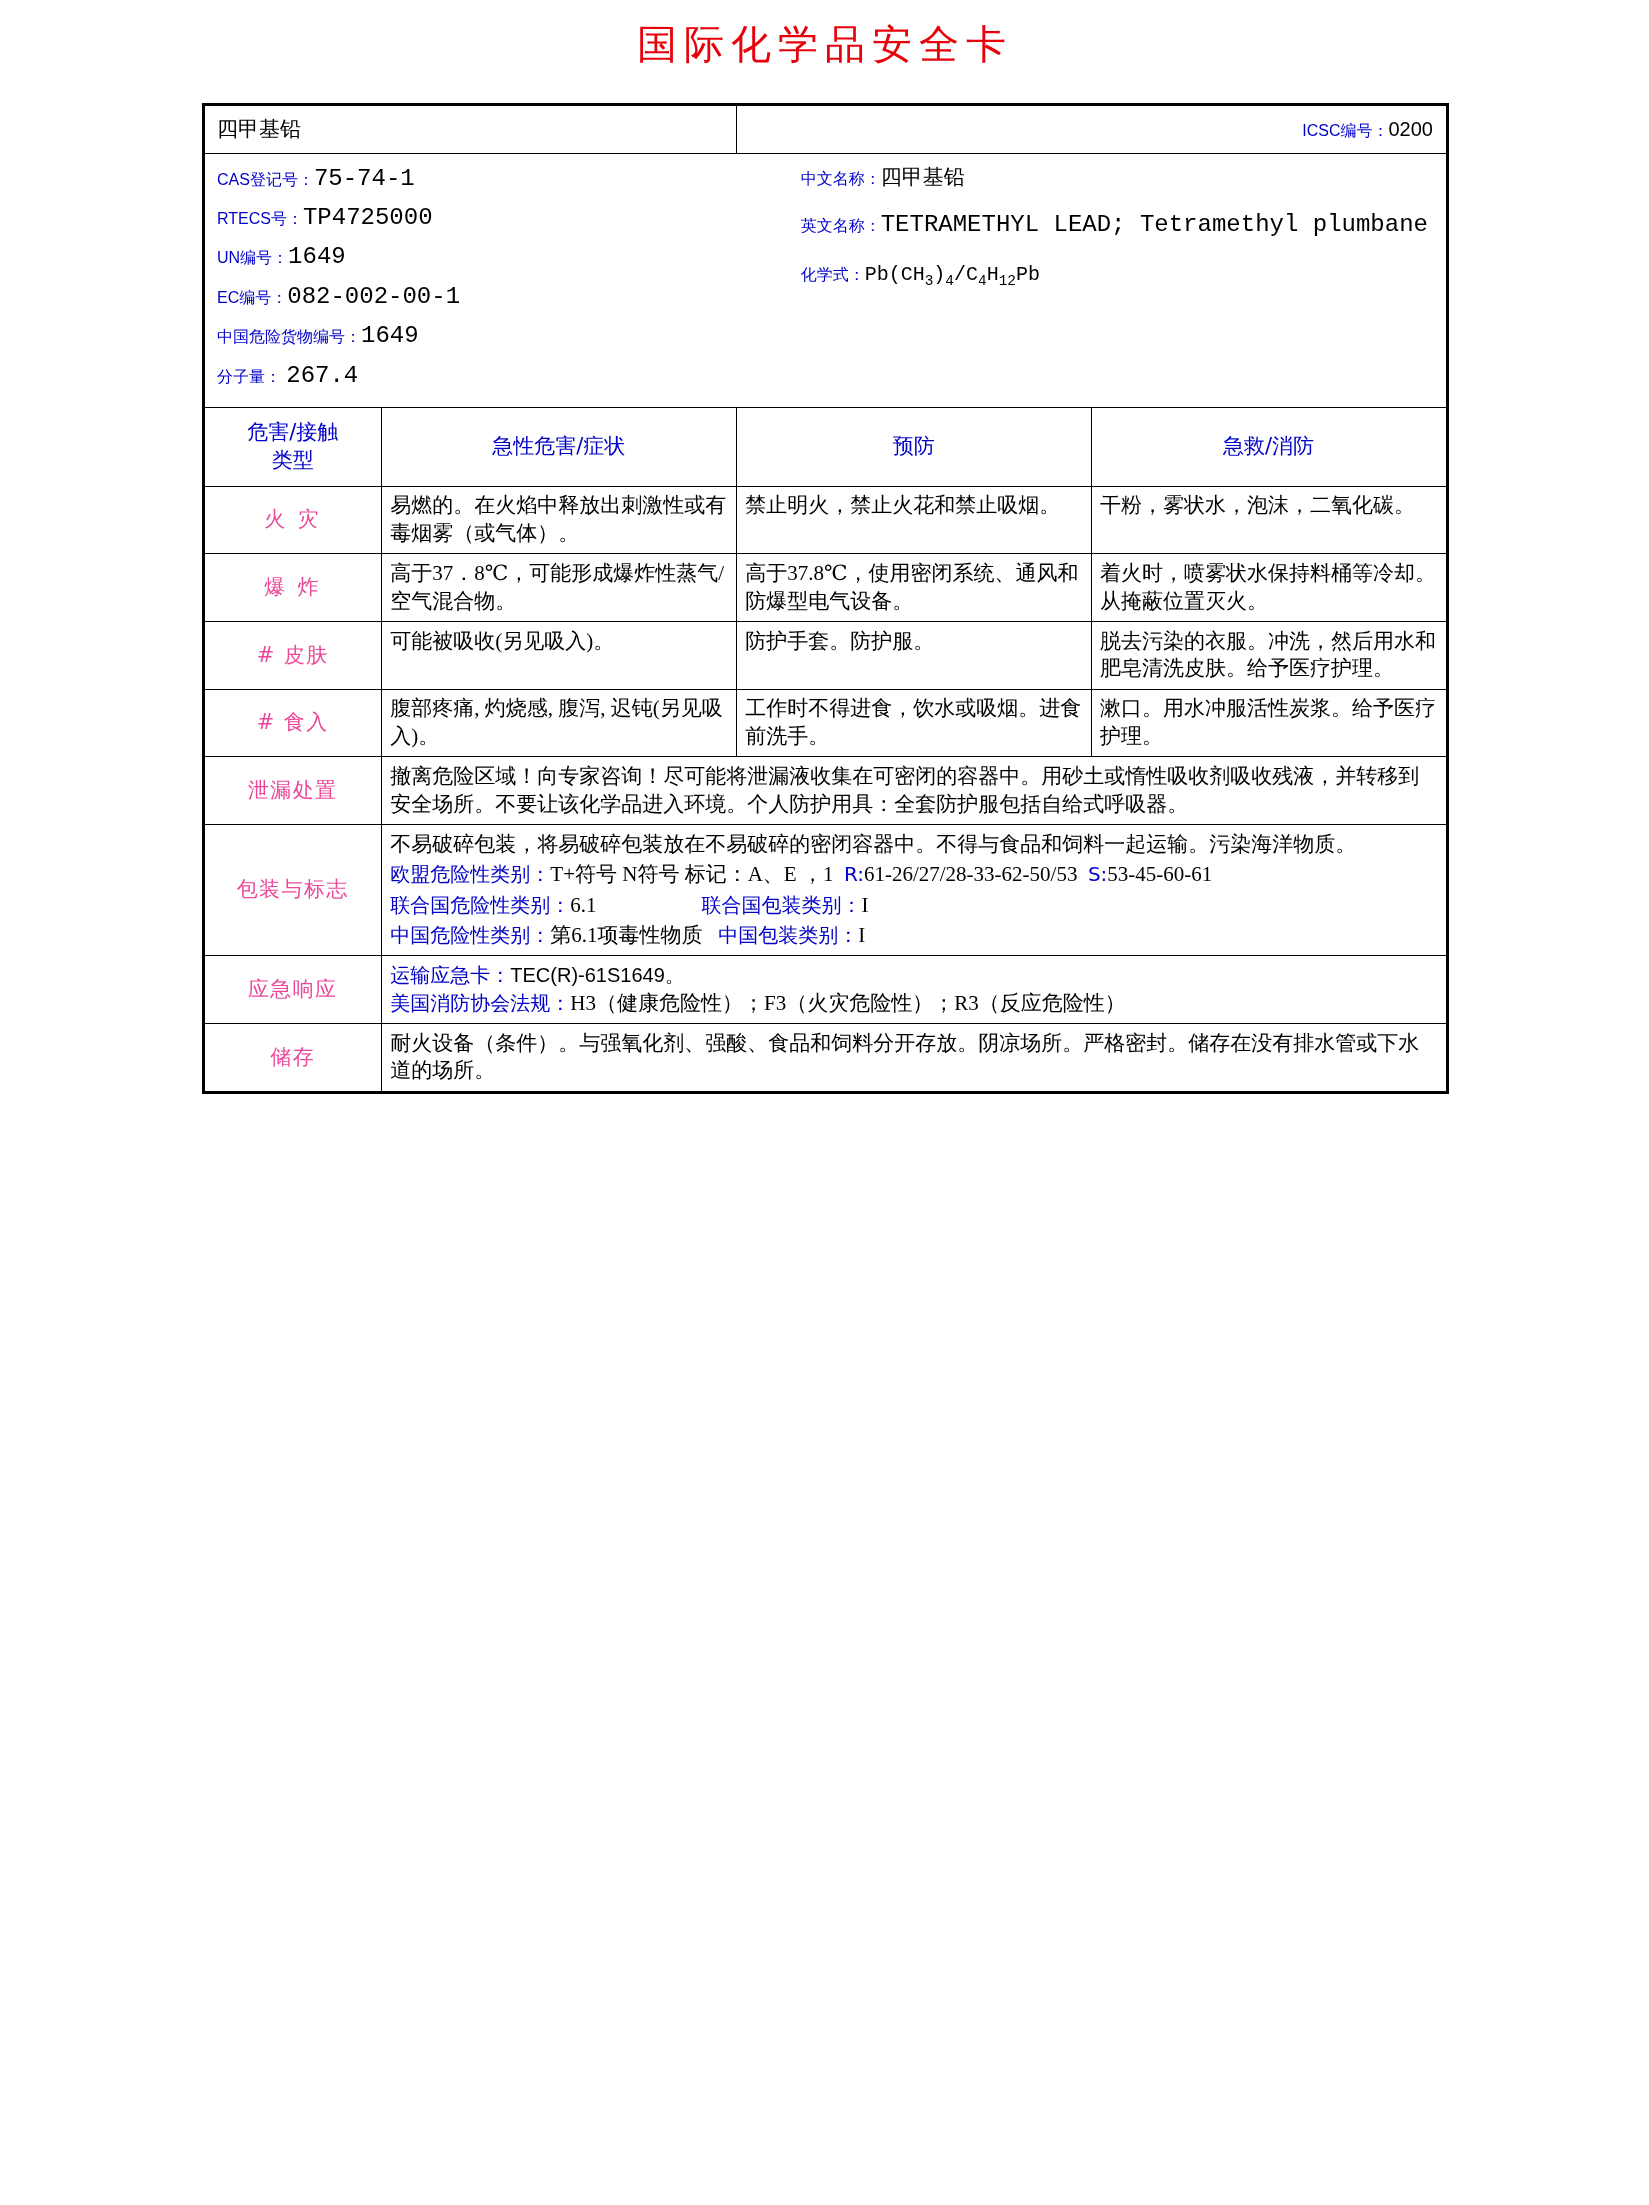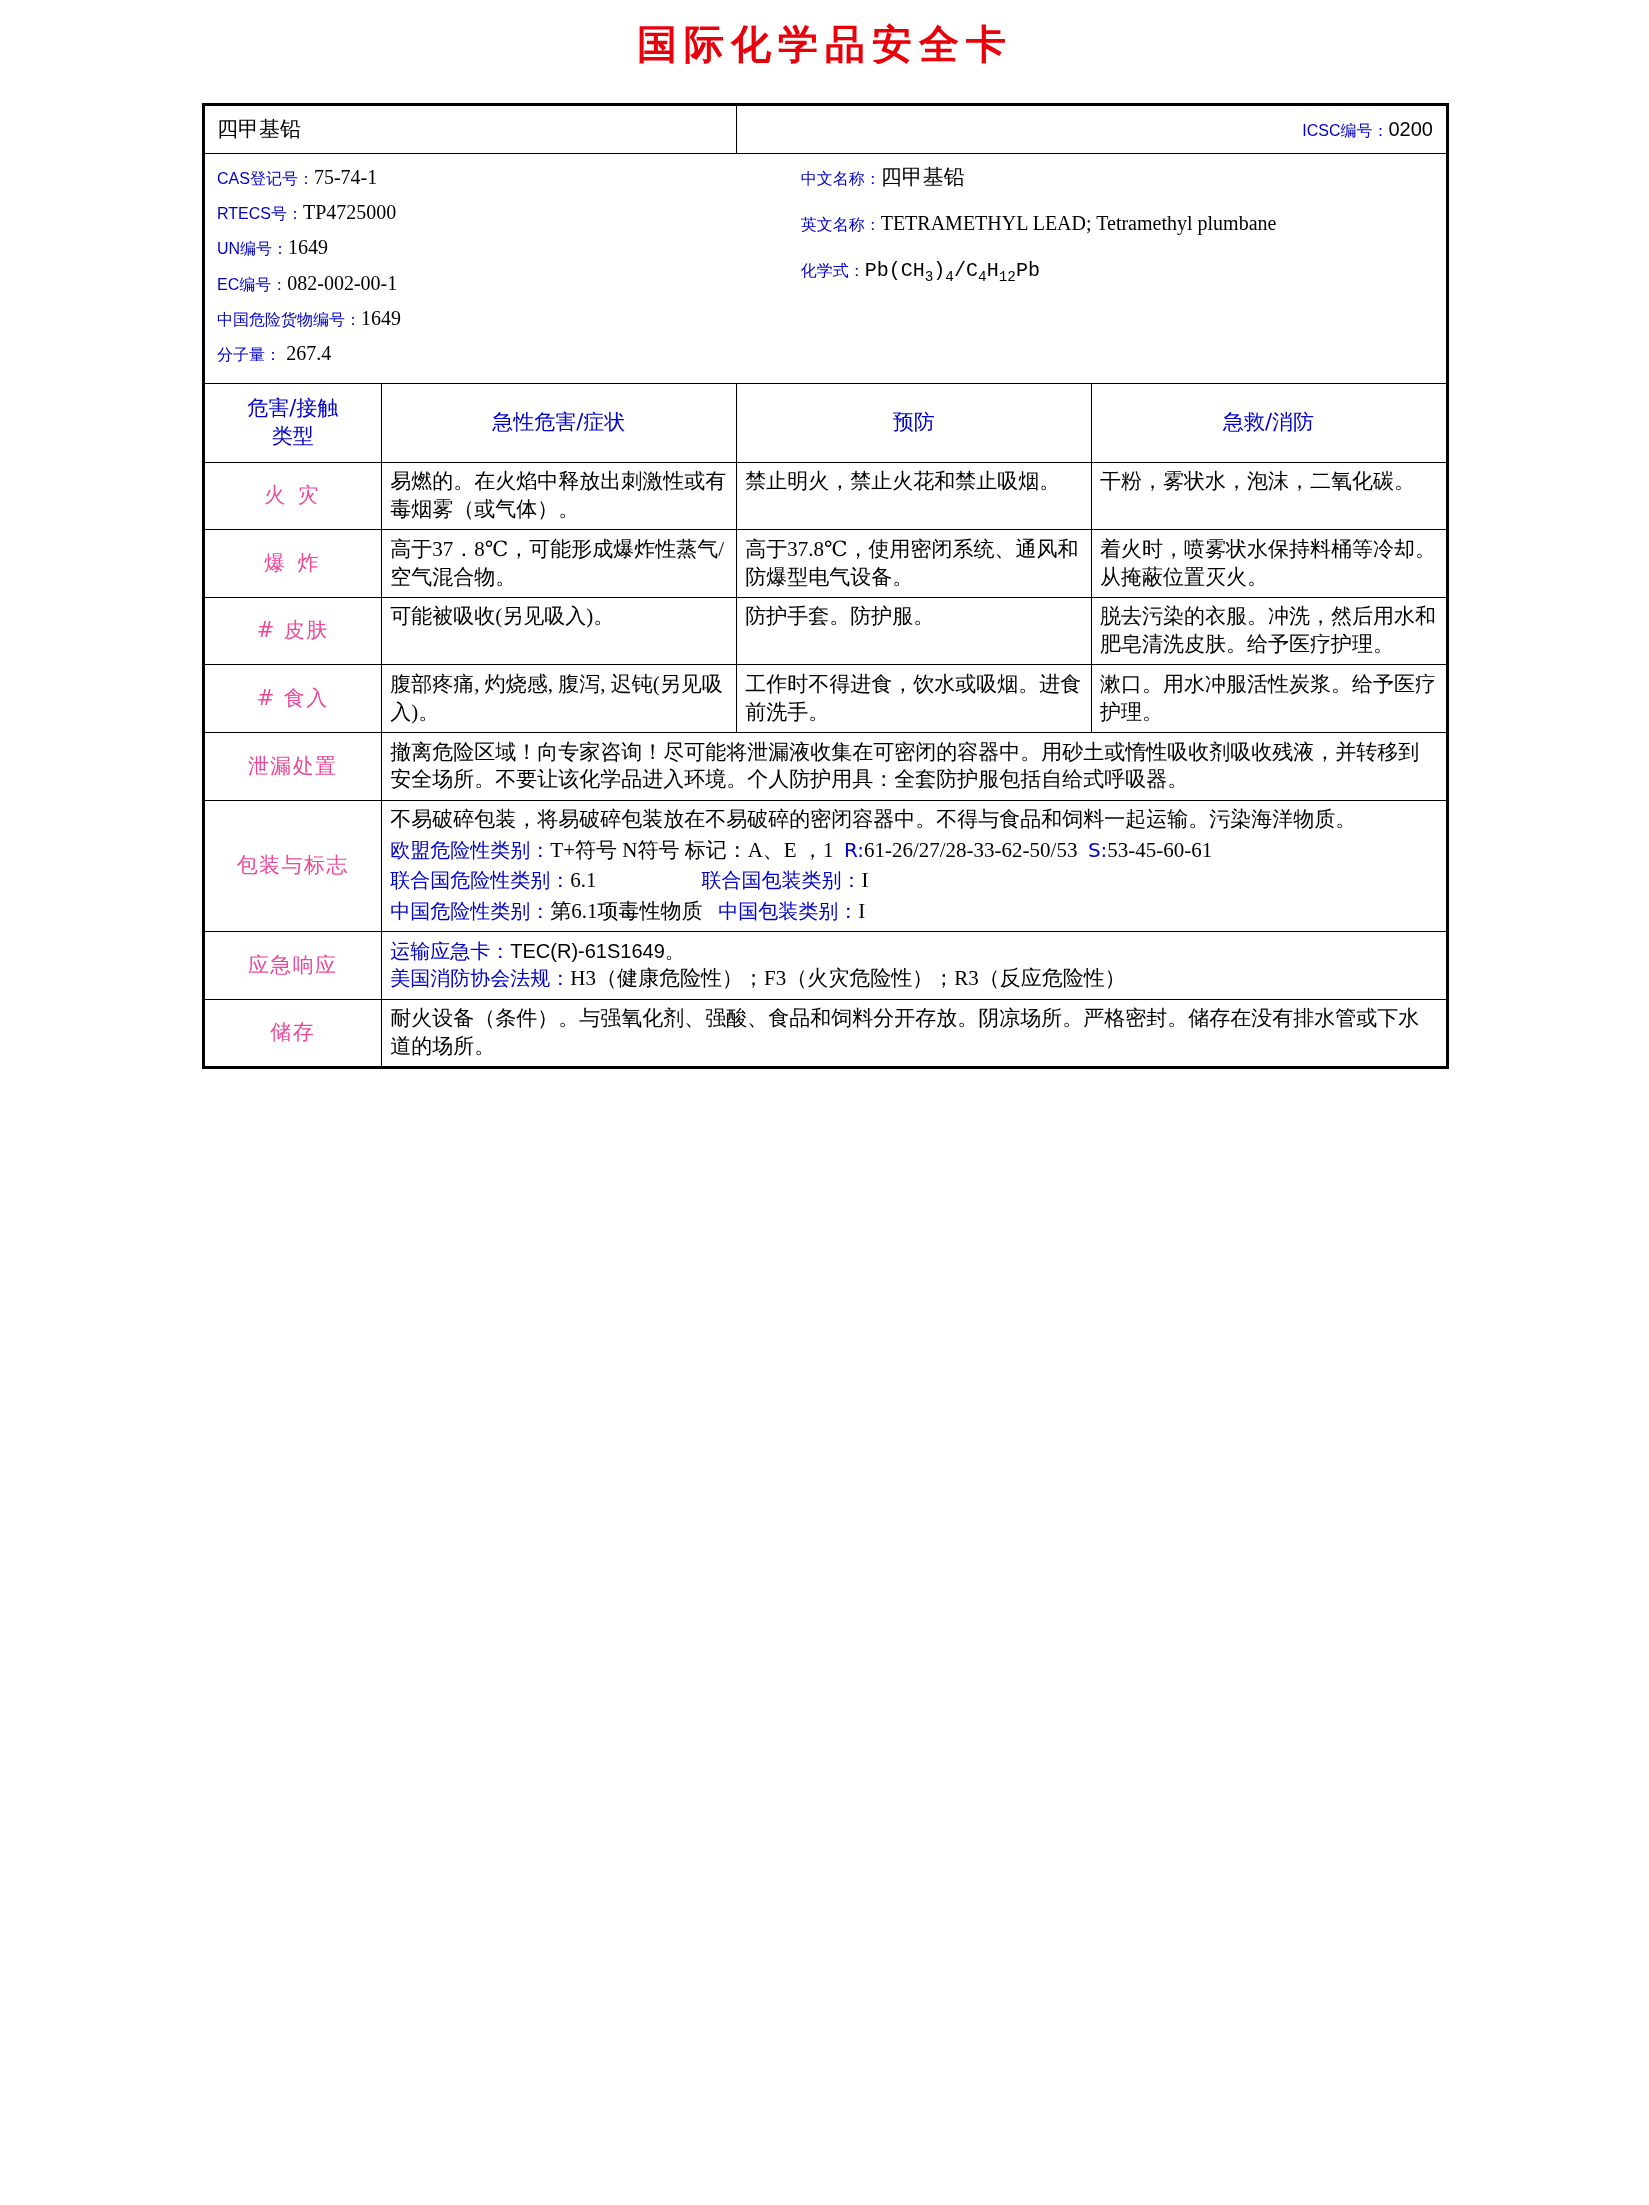--- a/index.html
+++ b/index.html
@@ -14,21 +14,21 @@
   }
   .page {
     width: 1650px;
     box-sizing: border-box;
     padding: 0;
   }
   .doc-title {
     text-align: center;
     color: #e8000a;
     font-family: "DejaVu Sans", "Liberation Sans", sans-serif;
-    font-weight: bold;
+    font-weight: normal;
     font-size: 40px;
     letter-spacing: 7px;
     padding-top: 16.7px;
     padding-bottom: 15.3px;
   }
   .card {
     margin: 16px auto;
     width: 1247px;
     border: 2.8px solid #000;
     box-sizing: border-box;
@@ -76,22 +76,22 @@
     width: 48%;
   }
   .ident-right {
     width: 52%;
   }
   .ident-line {
     margin-bottom: 7px;
     line-height: 1.35;
   }
   .ident-line .val {
-    font-family: Liberation Serif, serif;
-    font-size: 20px;
+    font-family: Liberation Mono, monospace;
+    font-size: 24px;
     color: #000;
   }
   .ident-right .ident-line {
     margin-bottom: 18px;
   }
   .formula .val {
     font-family: "Liberation Mono", "DejaVu Sans Mono", monospace;
     font-size: 20px;
   }
   sub {

